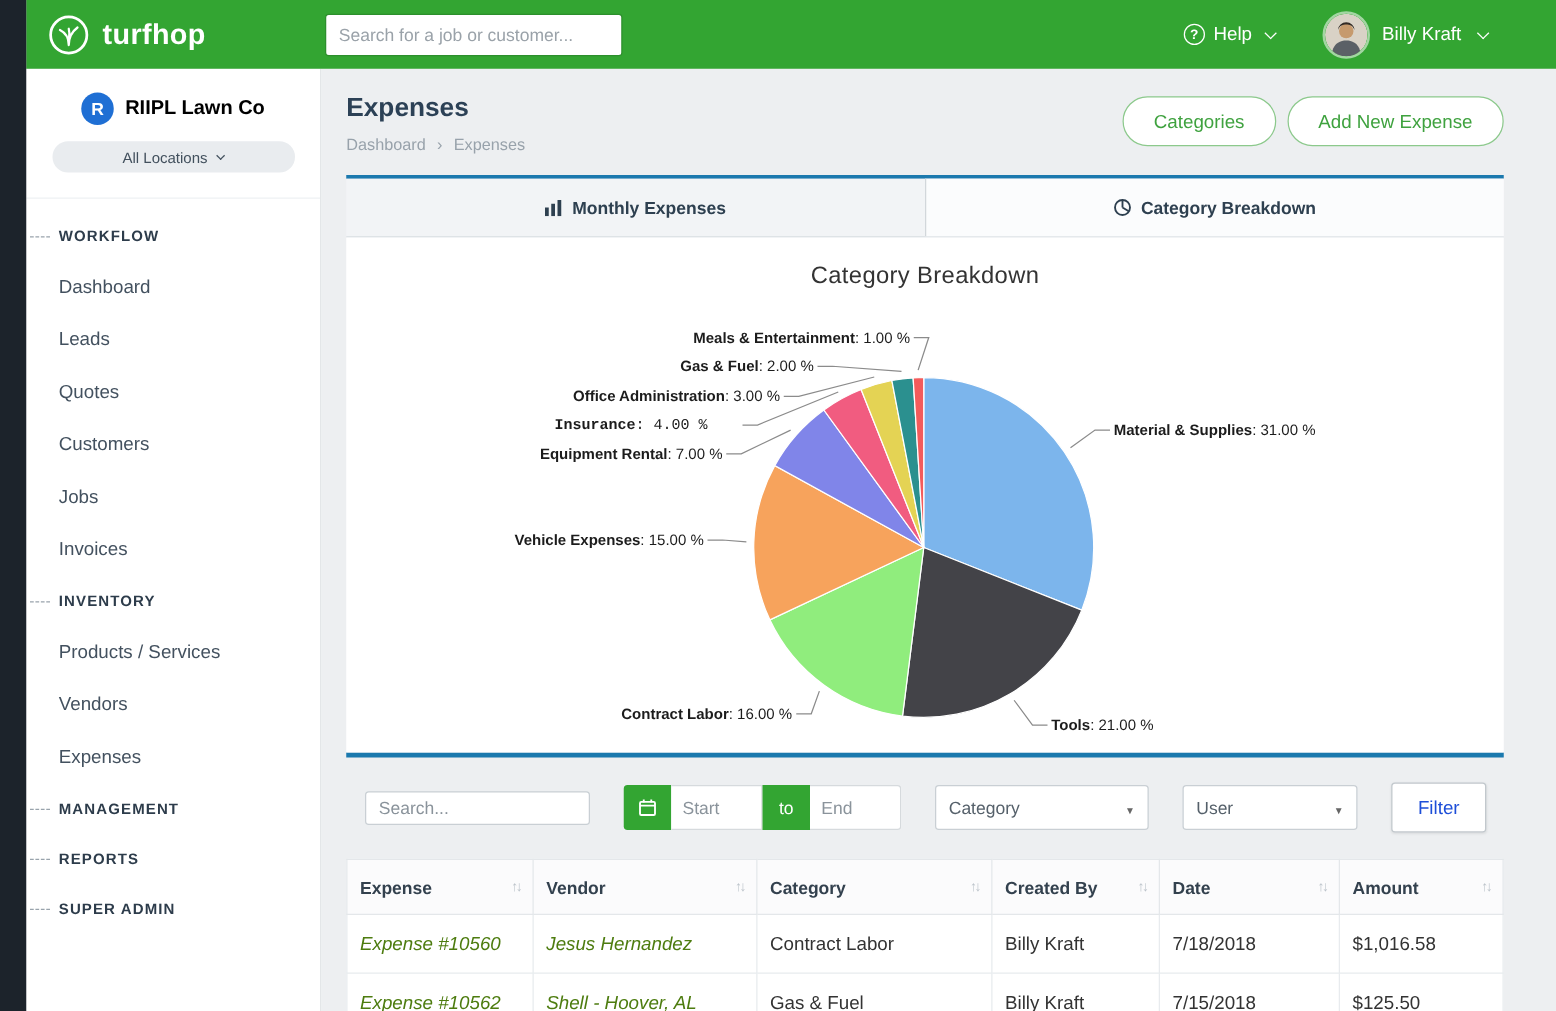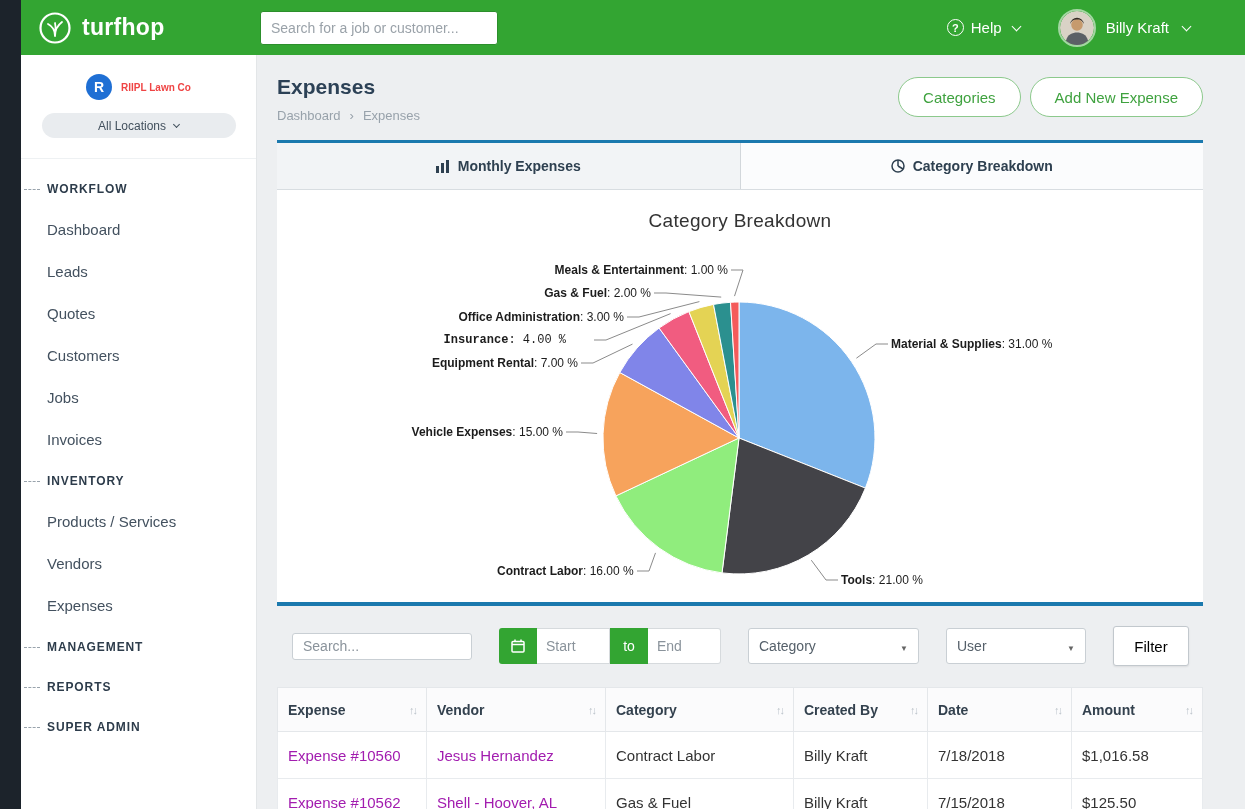--- a/index.html
+++ b/index.html
@@ -20,21 +20,21 @@
   .qicon { width:17px; height:17px; border:1.5px solid #fff; border-radius:50%; display:flex; align-items:center; justify-content:center; font-size:11px; font-weight:700; }
   .qicon::after { content:"?"; }
   .chev { display:inline-block; width:7px; height:7px; border-right:1.6px solid currentColor; border-bottom:1.6px solid currentColor; transform:rotate(45deg); margin-left:4px; margin-top:-3px; }
   .user-menu { display:flex; align-items:center; gap:10px; color:#fff; font-size:15px; cursor:pointer; }
   .avatar { width:38px; height:38px; border-radius:50%; overflow:hidden; border:2px solid rgba(255,255,255,.55); flex:0 0 auto; }
 
   
   .sidebar { position:absolute; left:21px; top:55px; width:236px; bottom:0; background:#fff; border-right:1px solid #e3e6e8; z-index:3; }
   .company-row { display:flex; align-items:center; justify-content:center; gap:9px; padding-top:19px; cursor:pointer; }
   .company-badge { width:26px; height:26px; border-radius:50%; background:#1f6fd4; color:#fff; font-size:14px; font-weight:700; display:flex; align-items:center; justify-content:center; }
-  .company-name { font-size:10px; font-weight:700; color:#ef4444; }
+  .company-name { font-size:16px; font-weight:700; color:#000000; }
   .loc-pill { margin:13px auto 0; width:194px; height:25px; background:#e9ecef; border:none; border-radius:13px; font-size:12px; color:#42505d; display:flex; align-items:center; justify-content:center; gap:4px; cursor:pointer; font-family:inherit; }
   .loc-pill .chev { width:5px; height:5px; border-width:1.3px; margin-top:-2px; }
   .sidebar-top { padding-bottom:20px; border-bottom:1px solid #eef1f3; }
   .nav { padding-top:10px; }
   .nav-section { display:flex; align-items:center; height:40px; font-size:12px; font-weight:700; letter-spacing:.9px; color:#2d3c4b; cursor:pointer; }
   .dash { width:16px; border-top:1px dashed #99a3ac; margin:0 7px 0 3px; }
   .nav-item { height:42px; line-height:42px; padding-left:26px; font-size:15px; color:#43515f; cursor:pointer; }
 
   
   .main { position:absolute; left:257px; top:55px; right:0; bottom:0; background:#edeff1; padding:0 42px 0 20px; overflow:hidden; }
@@ -73,30 +73,30 @@
   .f-search { width:180px; height:27px; border:1px solid #c9cfd4; border-radius:3px; padding:0 10px; font-size:14px; color:#555; background:#fff; outline:none; font-family:inherit; }
   .f-search::placeholder, .dg-input::placeholder { color:#8a939b; }
   .dategroup { display:flex; height:36px; }
   .cal-btn { width:38px; background:#33a532; border:none; border-radius:3px 0 0 3px; display:flex; align-items:center; justify-content:center; cursor:pointer; }
   .dg-input { width:73px; height:36px; border:1px solid #d6dadd; border-left:none; padding:0 9px; font-size:14px; color:#555; outline:none; font-family:inherit; }
   .to-chip { width:38px; background:#33a532; color:#fff; font-size:14px; display:flex; align-items:center; justify-content:center; }
   .dg-end { border-left:none; border-radius:0 3px 3px 0; }
   .f-select { height:36px; background:#fff; border:1px solid #c9cfd4; border-radius:3px; display:flex; align-items:center; justify-content:space-between; padding:0 10px; font-size:14px; color:#55606a; cursor:pointer; }
   .sel-cat { width:171px; } .sel-user { width:140px; }
   .sel-arrow::after { content:"▼"; font-size:8px; color:#666; }
-  .filter-btn { width:76px; height:40px; background:#fff; border:1px solid #c2c8cd; border-radius:3px; font-size:15px; color:#000000; cursor:pointer; box-shadow:0 1px 2px rgba(0,0,0,.08); font-family:inherit; }
+  .filter-btn { width:76px; height:40px; background:#fff; border:1px solid #c2c8cd; border-radius:3px; font-size:15px; color:#1d4ed8; cursor:pointer; box-shadow:0 1px 2px rgba(0,0,0,.08); font-family:inherit; }
 
   
   table { width:926px; border-collapse:collapse; background:#fff; }
   thead th { height:44px; background:#fbfbfc; border:1px solid #e4e7ea; text-align:left; padding:0 10px; font-size:14px; font-weight:700; color:#33414e; cursor:pointer;margin-left:32px; }
   thead th .thwrap { display:flex; align-items:center; justify-content:space-between; }
   .sort { color:#bcc3ca; font-size:11px; letter-spacing:-2px; cursor:pointer; }
   .sort::after { content:"↑↓"; }
   tbody td { height:47px; padding:0 10px; border:1px solid #e8ebee; border-top:none; font-size:15px; color:#333; background:#fff; }
-  tbody a { color:#a21caf; text-decoration:none; cursor:pointer; }
+  tbody a { color:#4d7c0f; text-decoration:none; cursor:pointer;font-style:italic; }
 </style>
 </head>
 <body>
 
 <div class="app">
   <div class="edge-strip"></div>
 
   <header class="topbar">
     <div class="brand">
       <svg width="36" height="36" viewBox="0 0 36 36" fill="none" stroke="#fff">

